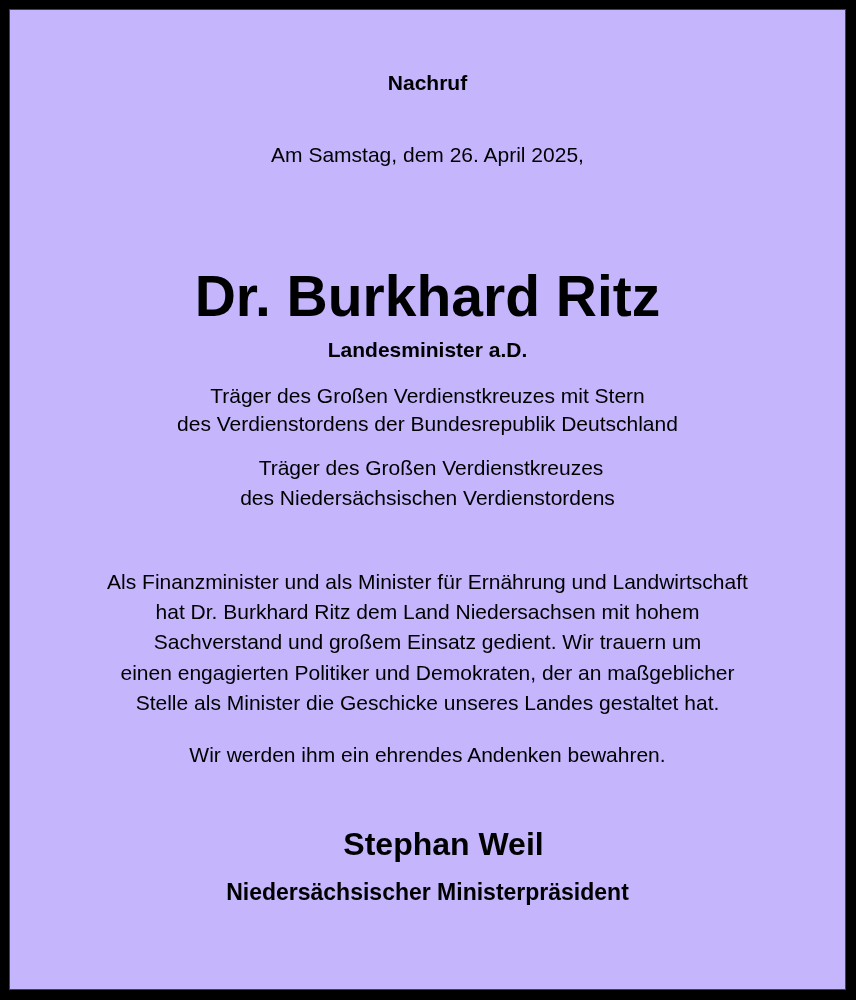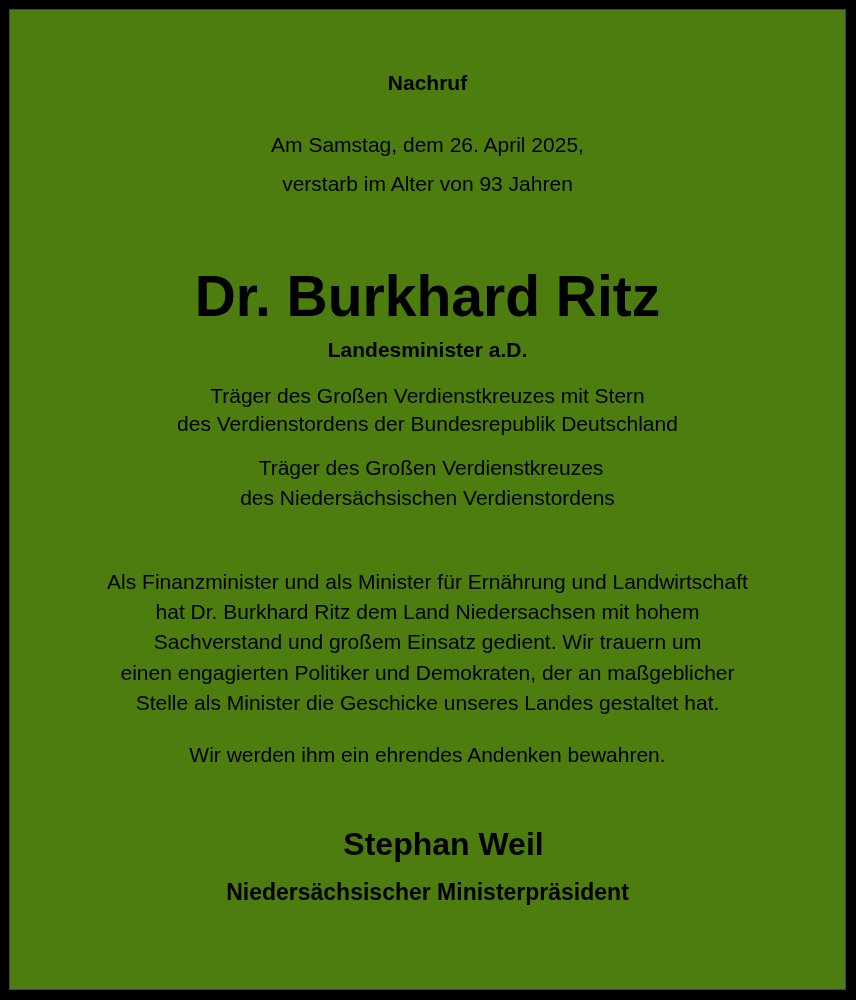--- a/index.html
+++ b/index.html
@@ -7,21 +7,21 @@
     width: 856px; height: 1000px;
     background: #000000;
     font-family: "Liberation Sans", sans-serif;
     color: #000000;
     overflow: hidden;
   }
   .frame {
     position: absolute;
     left: 9px; top: 9px;
     width: 837px; height: 981px;
-    background: #4d7c0f;
+    background: #c4b5fd;
     box-sizing: border-box;
     border: 1px solid #444444;
   }
   .line {
     position: absolute;
     left: 0; right: 0;
     text-align: center;
     white-space: nowrap;
   }
   .heading { font-weight: bold; font-size: 21px; }
@@ -30,22 +30,21 @@
   .title { font-weight: bold; font-size: 21px; }
   .signer { font-weight: bold; font-size: 32px; padding-left: 32px; }
   .signer-role { font-weight: bold; font-size: 23px; }
 </style>
 </head>
 <body>
 
 <div class="frame">
   <div class="line heading" style="top:61px;">Nachruf</div>
 
-  <div class="line body" style="top:123px;">Am Samstag, dem 26. April 2025,</div>
-  <div class="line body" style="top:162px;">verstarb im Alter von 93 Jahren</div>
+  <div class="line body" style="top:133px;">Am Samstag, dem 26. April 2025,</div>
 
   <div class="line name" style="top:253px;">Dr. Burkhard Ritz</div>
 
   <div class="line title" style="top:328px;">Landesminister a.D.</div>
 
   <div class="line body" style="top:374px;">Träger des Großen Verdienstkreuzes mit Stern</div>
   <div class="line body" style="top:402px;">des Verdienstordens der Bundesrepublik Deutschland</div>
 
   <div class="line body" style="top:446px;padding-left:7px;">Träger des Großen Verdienstkreuzes</div>
   <div class="line body" style="top:476px;">des Niedersächsischen Verdienstordens</div>

